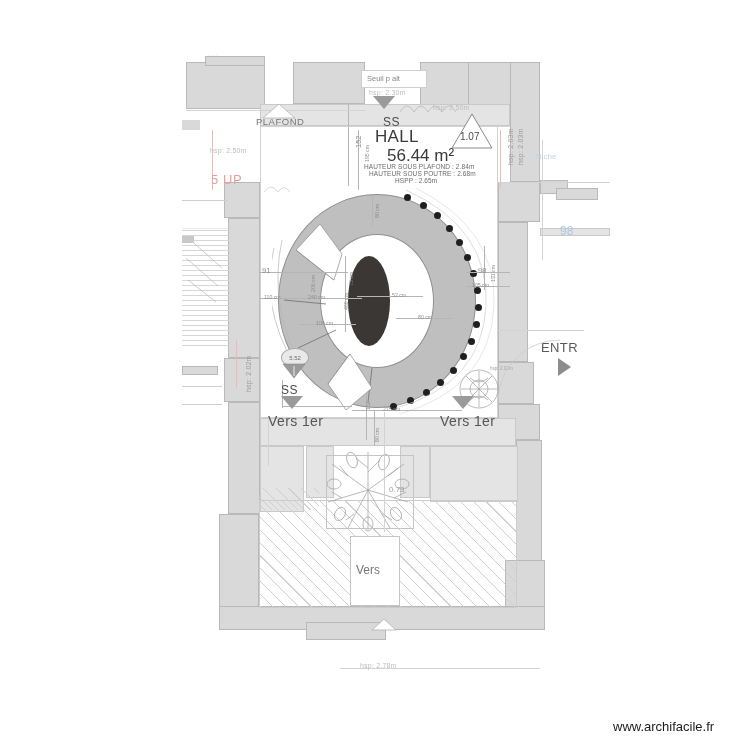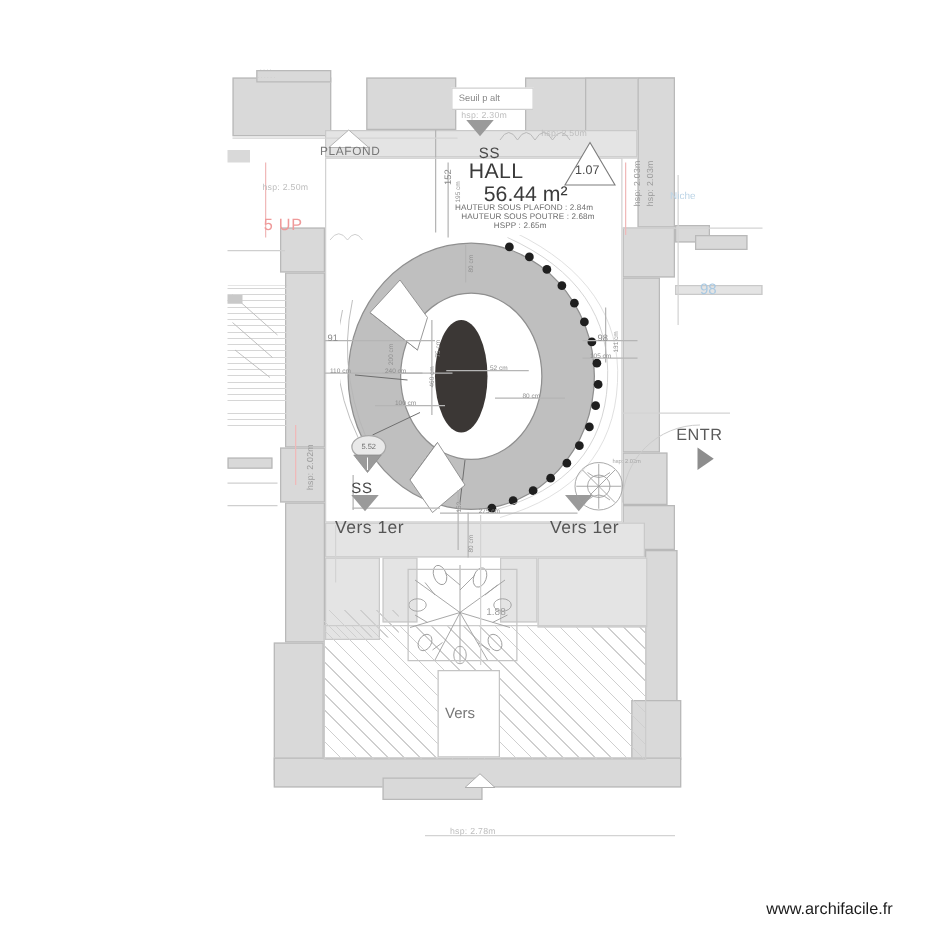--- a/index.html
+++ b/index.html
@@ -303,21 +303,21 @@
       <ellipse cx="34" cy="12" rx="5" ry="8" transform="rotate(-20 34 12)"></ellipse>
       <ellipse cx="66" cy="14" rx="5" ry="8" transform="rotate(20 66 14)"></ellipse>
       <ellipse cx="16" cy="36" rx="7" ry="5"></ellipse>
       <ellipse cx="84" cy="36" rx="7" ry="5"></ellipse>
       <ellipse cx="22" cy="66" rx="5" ry="7" transform="rotate(30 22 66)"></ellipse>
       <ellipse cx="78" cy="66" rx="5" ry="7" transform="rotate(-30 78 66)"></ellipse>
       <ellipse cx="50" cy="76" rx="5" ry="7"></ellipse>
     </g>
   </svg>
   <div class="abs" style="left:326px;top:455px;width:86px;height:72px;border:0.6px solid #c4c4c4;"></div>
-  <div class="t" style="left:389px;top:485px;font-size:8px;color:#9e9e9e;">1.88</div>
+  <div class="t" style="left:389px;top:485px;font-size:8px;color:#9e9e9e;">0.73</div>
 
   <div class="abs" style="left:350px;top:536px;width:48px;height:68px;background:#ffffff;border:0.6px solid #c4c4c4;"></div>
   <div class="t t-niche" style="left:356px;top:563px;">Vers</div>
 
   <svg class="abs" style="left:370px;top:618px;" width="28" height="14">
     <polygon points="14,1 26,12 2,12" fill="#ffffff" stroke="#aeaeae" stroke-width="0.8"></polygon>
   </svg>
   <div class="dimline-lt-v" style="left:384px;top:412px;height:120px;"></div>
 
   <div class="t t-tiny" style="left:208px;top:52px;color:#c3c3c3;">. . . .</div>

